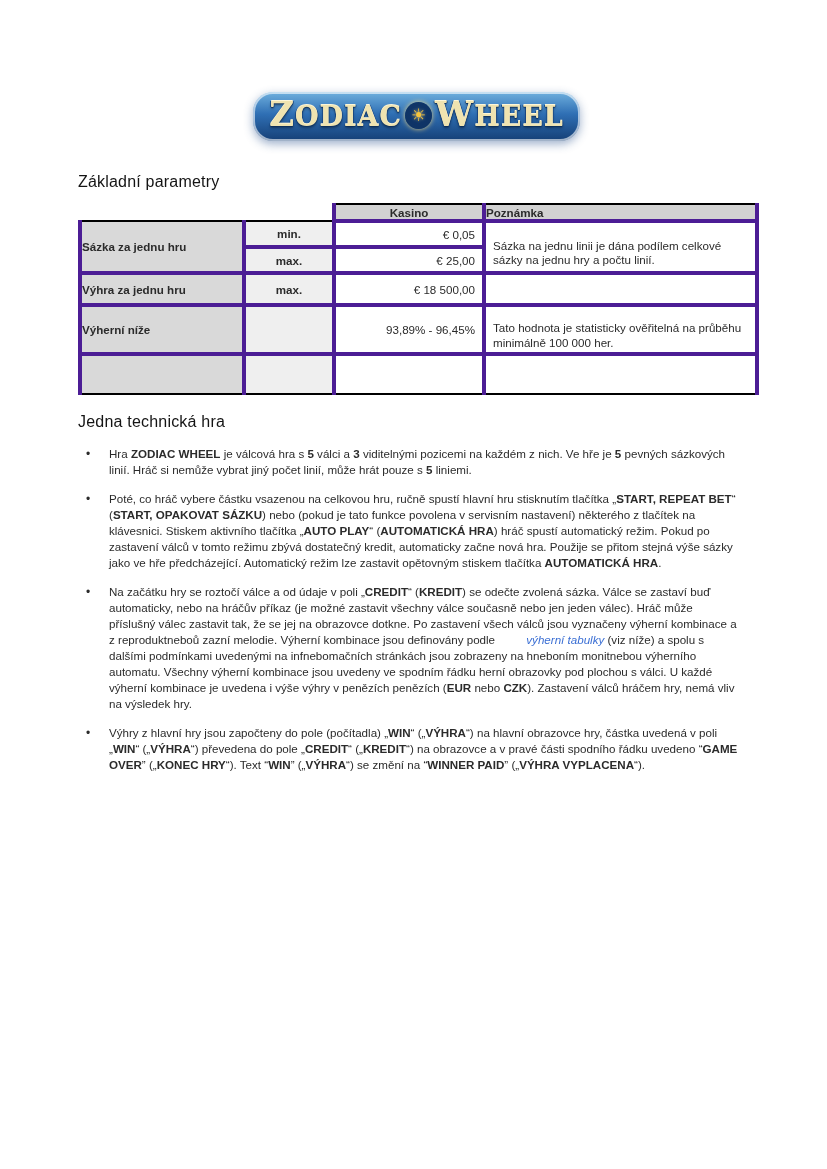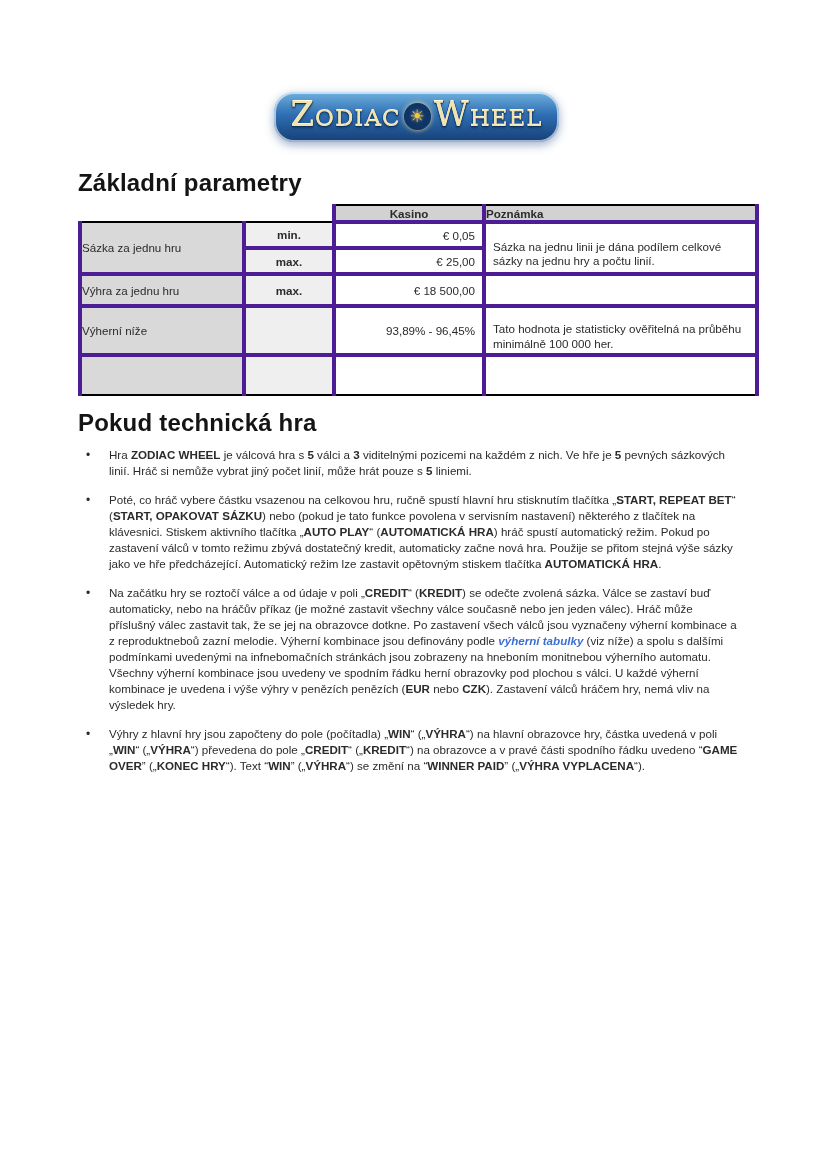--- a/index.html
+++ b/index.html
@@ -18,41 +18,41 @@
   .logo {
     display: flex; align-items: center; justify-content: center;
     padding: 5px 16px 7px 16px;
     background: linear-gradient(180deg, #6fb0de 0%, #2f6fb4 45%, #153f76 100%);
     border-radius: 20px;
     box-shadow: 0 3px 10px rgba(40, 80, 140, 0.45), 0 0 0 2px rgba(255,255,255,0.6) inset;
   }
   .logo-word {
     display: inline-block;
     font-family: "DejaVu Serif", serif;
-    font-weight: normal;
-    font-size: 23px; line-height: 34px;
+    font-weight: bold;
+    font-size: 27px; line-height: 34px;
     letter-spacing: 1px;
     color: #efe3b0;
     text-shadow: 0 -1px 0 #fdf6d8, 0 1px 1px #0d2f5a,
                  -1px 0 0 #1c4a85, 1px 0 0 #1c4a85, 0 2px 3px rgba(0,0,0,0.4);
   }
   .logo-word::first-letter { font-size: 34px; }
   .logo-sun {
     width: 27px; height: 27px; border-radius: 50%;
     margin: 0 3px;
     background: radial-gradient(circle at 50% 45%, #10356a 0%, #0e3363 100%);
     display: flex; align-items: center; justify-content: center;
     box-shadow: 0 0 5px rgba(255, 220, 120, 0.9);
     flex: 0 0 auto;
   }
   .logo-sun .glyph { font-size: 17px; line-height: 17px; color: #f6c33b; text-shadow: 0 0 3px #ffe98a; }
 
   
   h1.section-title {
-    font-size: 24px; line-height: 24px; font-weight: bold; color: #141414;
+    font-size: 16px; line-height: 24px; font-weight: normal; color: #141414;
     letter-spacing: 0.2px;
   }
   .h1-a { margin-top: 29px; }
   .h1-b { margin-top: 15px; }
 
   
   table.params {
     border-collapse: collapse; margin-top: 9px;
     width: 677px; table-layout: fixed;
     font-size: 11.6px; color: #2b2b2b;
@@ -60,21 +60,21 @@
   table.params td, table.params th { border: 4px solid #4c1d95; overflow: hidden; }
   table.params .ghost { border: none; background: transparent; }
   tr.head { height: 17px; margin-top: 11px; }
   tr.head th {
     background: #d2d2d2; font-size: 11.6px;
     border-top: 2px solid #000;
   }
   th.c-kasino { border-left: 2px solid #000; text-align: center; }
   th.c-poznamka { border-right: 2px solid #000; text-align: left; }
   td.label {
-    background: #d9d9d9; font-weight: normal; text-align: left;
+    background: #d9d9d9; font-weight: bold; text-align: left;
     border-left: 2px solid #000;
   }
   td.key { background: #efefef; font-weight: bold; text-align: center; }
   td.val { background: #ffffff; text-align: right; padding-right: 7px; }
   td.note { background: #ffffff; text-align: left; padding: 14px 6px 2px 7px; border-right: 2px solid #000; line-height: 14.5px; }
   tr.r-min { height: 26px; }
   tr.r-max { height: 26px; }
   tr.r-vyhra { height: 32px; }
   tr.r-podil { height: 30px; }
   tr.r-empty { height: 40px; }
@@ -93,21 +93,21 @@
     margin-bottom: 13px;
     font-size: 11.6px; line-height: 16px;
     color: #2b2b2b;
     text-align: left;
   }
   ul.bullets li .marker {
     position: absolute; left: 8px; top: 0;
     font-size: 12px; line-height: 16px; color: #2b2b2b;
   }
   .rich b, .rich .b { font-weight: bold; }
-  .rich .link { font-weight: bold; font-style: italic; cursor: pointer; }
+  .rich .link { font-weight: normal; font-style: italic; cursor: pointer; margin-left: 28px; }
 </style>
 </head>
 <body>
 
 <div class="page">
 
   <div class="logo-wrap">
     <div class="logo">
       <span class="logo-word">ZODIAC</span>
       <span class="logo-sun">
@@ -156,21 +156,21 @@
     </tr>
     <tr class="r-empty">
       <td class="label"></td>
       <td class="key"></td>
       <td class="val"></td>
       <td class="note"></td>
     </tr>
   </tbody>
     </table>
 
-  <h1 class="section-title h1-b">Pokud technická hra</h1>
+  <h1 class="section-title h1-b">Jedna technická hra</h1>
 
   <ul class="bullets">
     <li>
       <span class="marker">•</span>
       <span class="rich"><span>Hra </span><span class="b">ZODIAC WHEEL</span><span> je válcová hra s </span><span class="b">5</span><span> válci a </span><span class="b">3</span><span> viditelnými pozicemi na každém z nich. Ve hře je </span><span class="b">5</span><span> pevných sázkových linií. Hráč si nemůže vybrat jiný počet linií, může hrát pouze s </span><span class="b">5</span><span> liniemi.</span></span>
     </li>
     <li>
       <span class="marker">•</span>
       <span class="rich"><span>Poté, co hráč vybere částku vsazenou na celkovou hru, ručně spustí hlavní hru stisknutím tlačítka „</span><span class="b">START, REPEAT BET</span><span>“ (</span><span class="b">START, OPAKOVAT SÁZKU</span><span>) nebo (pokud je tato funkce povolena v servisním nastavení) některého z tlačítek na klávesnici. Stiskem aktivního tlačítka „</span><span class="b">AUTO PLAY</span><span>“ (</span><span class="b">AUTOMATICKÁ HRA</span><span>)  hráč spustí automatický režim. Pokud po zastavení válců v tomto režimu zbývá dostatečný kredit, automaticky začne nová hra. Použije se přitom stejná výše sázky jako ve hře předcházející. Automatický režim lze zastavit opětovným stiskem tlačítka </span><span class="b">AUTOMATICKÁ HRA</span><span>.</span></span>
     </li>

